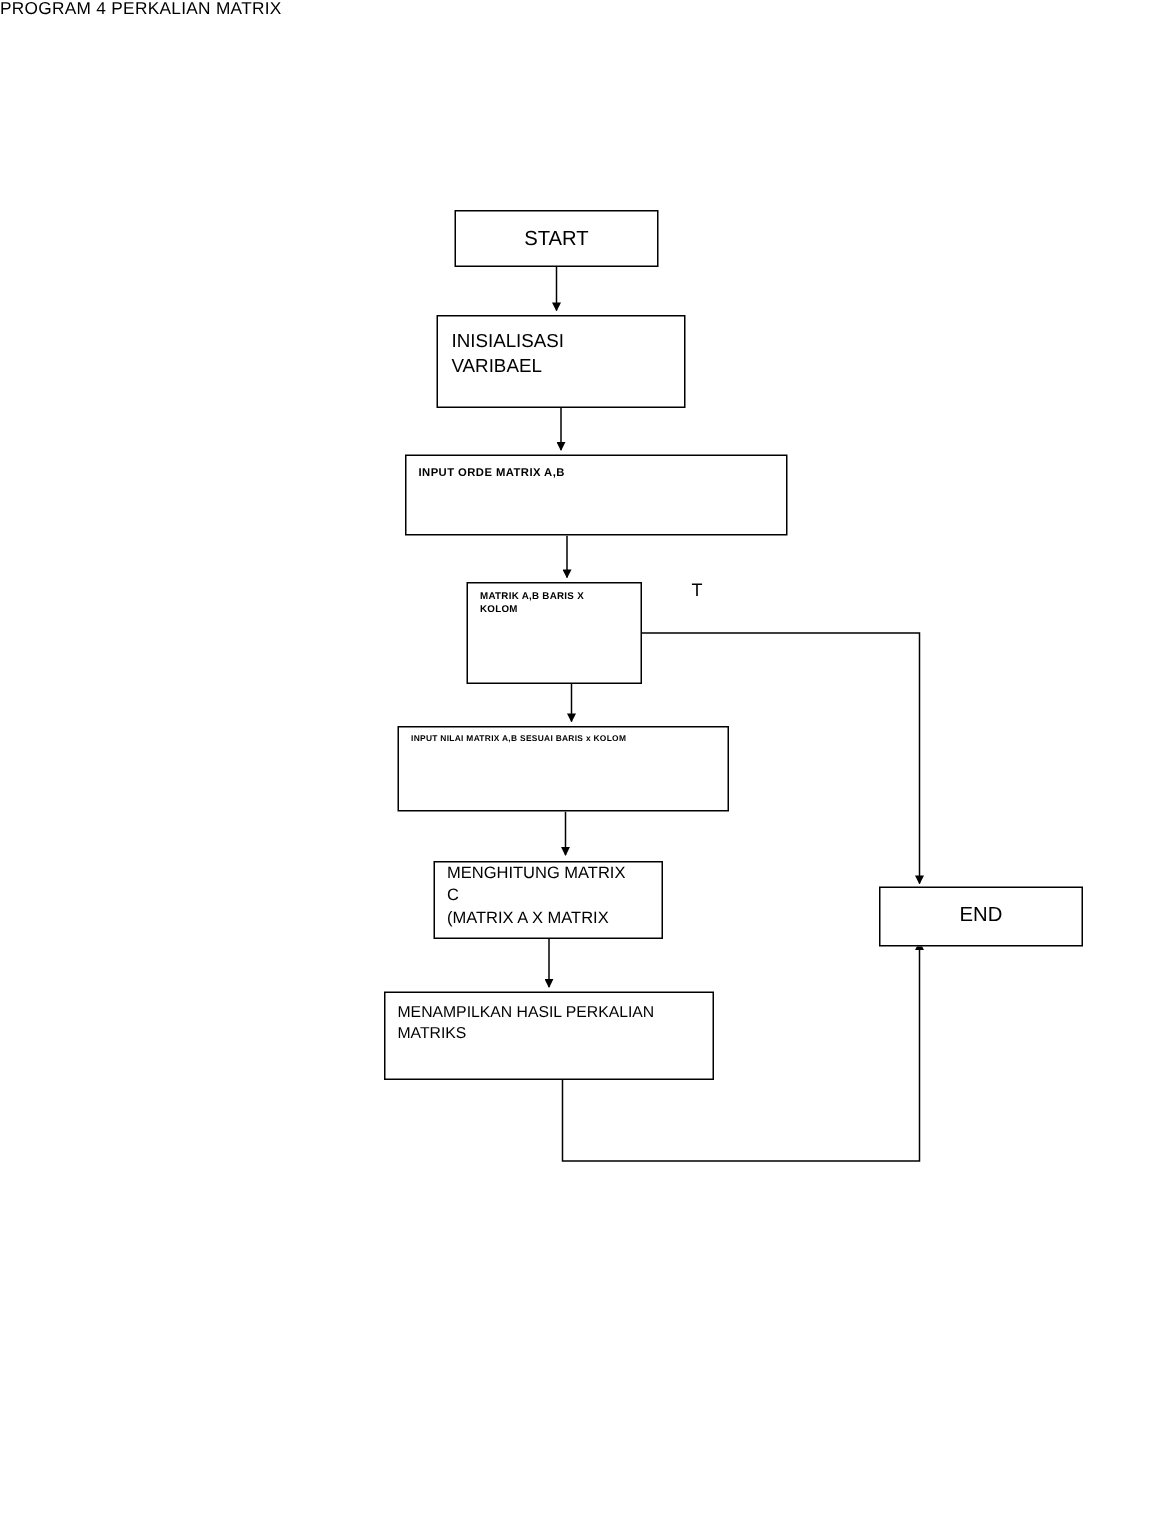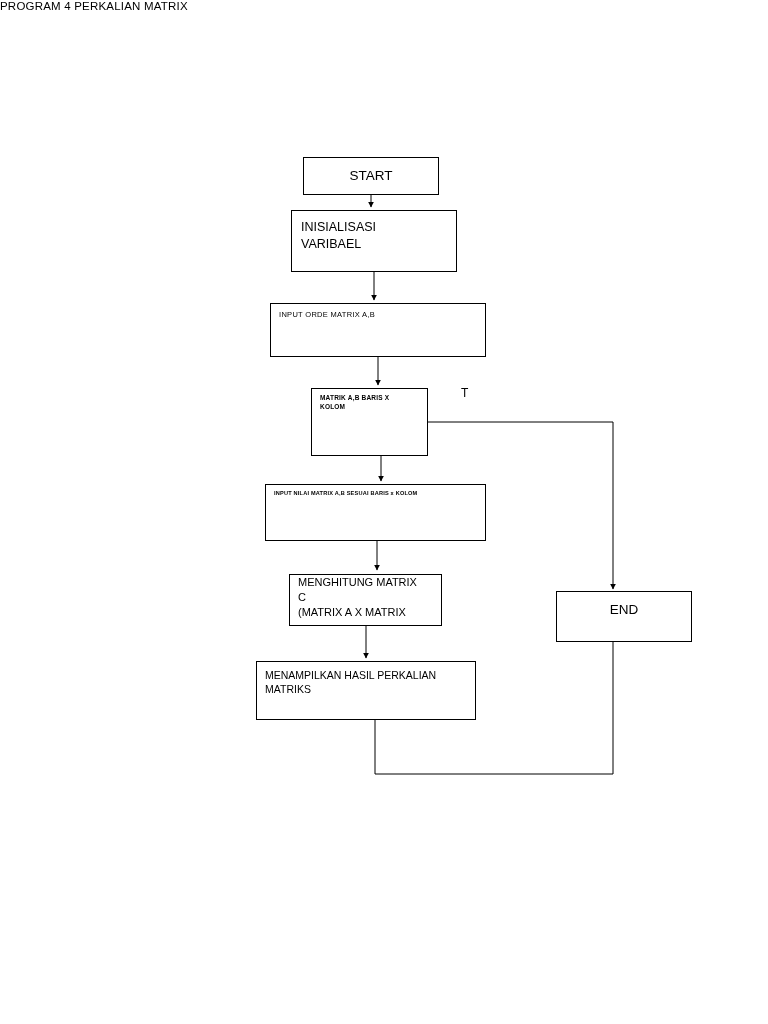--- a/index.html
+++ b/index.html
@@ -38,42 +38,42 @@
     font-size: 11.5px;
     letter-spacing: 0.2px;
     white-space: nowrap;
   }
   .ann {
     position: absolute;
     font-size: 12px;
     white-space: nowrap;
   }
   
-  #n-start      { left: 303px; top: 140px; width: 136px; height: 38px; margin-top: 17px; }
+  #n-start      { left: 303px; top: 140px; width: 136px; height: 38px; }
   #n-start .label { left: 0; right: 0; top: 9px; text-align: center; font-size: 13.5px; }
 
   #n-init       { left: 291px; top: 210px; width: 166px; height: 62px; padding-left: 32px; }
   #n-init .label { left: 9px; top: 8px; font-size: 12.5px; }
 
-  #n-orde       { left: 270px; top: 303px; width: 216px; height: 54px; }
+  #n-orde       { left: 270px; top: 303px; width: 255px; height: 54px; font-weight: bold; }
   #n-orde .label { left: 8px; top: 6px; font-size: 7.5px; letter-spacing: 0.3px; }
 
   #n-cond       { left: 311px; top: 388px; width: 117px; height: 68px; }
   #n-cond .label { left: 8px; top: 5px; font-size: 6.5px; font-weight: bold; letter-spacing: 0.2px; }
 
   #n-nilai      { left: 265px; top: 484px; width: 221px; height: 57px; }
   #n-nilai .label { left: 8px; top: 5px; font-size: 5.6px; font-weight: bold; letter-spacing: 0.2px; }
 
   #n-hitung     { left: 289px; top: 574px; width: 153px; height: 52px; }
   #n-hitung .label { left: 8px; top: 0; font-size: 11px; }
 
   #n-tampil     { left: 256px; top: 661px; width: 220px; height: 59px; }
   #n-tampil .label { left: 8px; top: 6px; font-size: 10.5px; }
 
-  #n-end        { left: 556px; top: 591px; width: 136px; height: 51px; }
+  #n-end        { left: 586px; top: 591px; width: 136px; height: 40px; }
   #n-end .label { left: 0; right: 0; top: 9px; text-align: center; font-size: 13.5px; }
 
   #t-label { left: 461px; top: 386px; }
 </style>
 </head>
 <body>
 
 <svg id="canvas" viewBox="0 0 768 1024" xmlns="http://www.w3.org/2000/svg">
   <defs>
     <marker id="arrow" viewBox="0 0 10 10" refX="9" refY="5" markerWidth="6" markerHeight="6" orient="auto-start-reverse">

